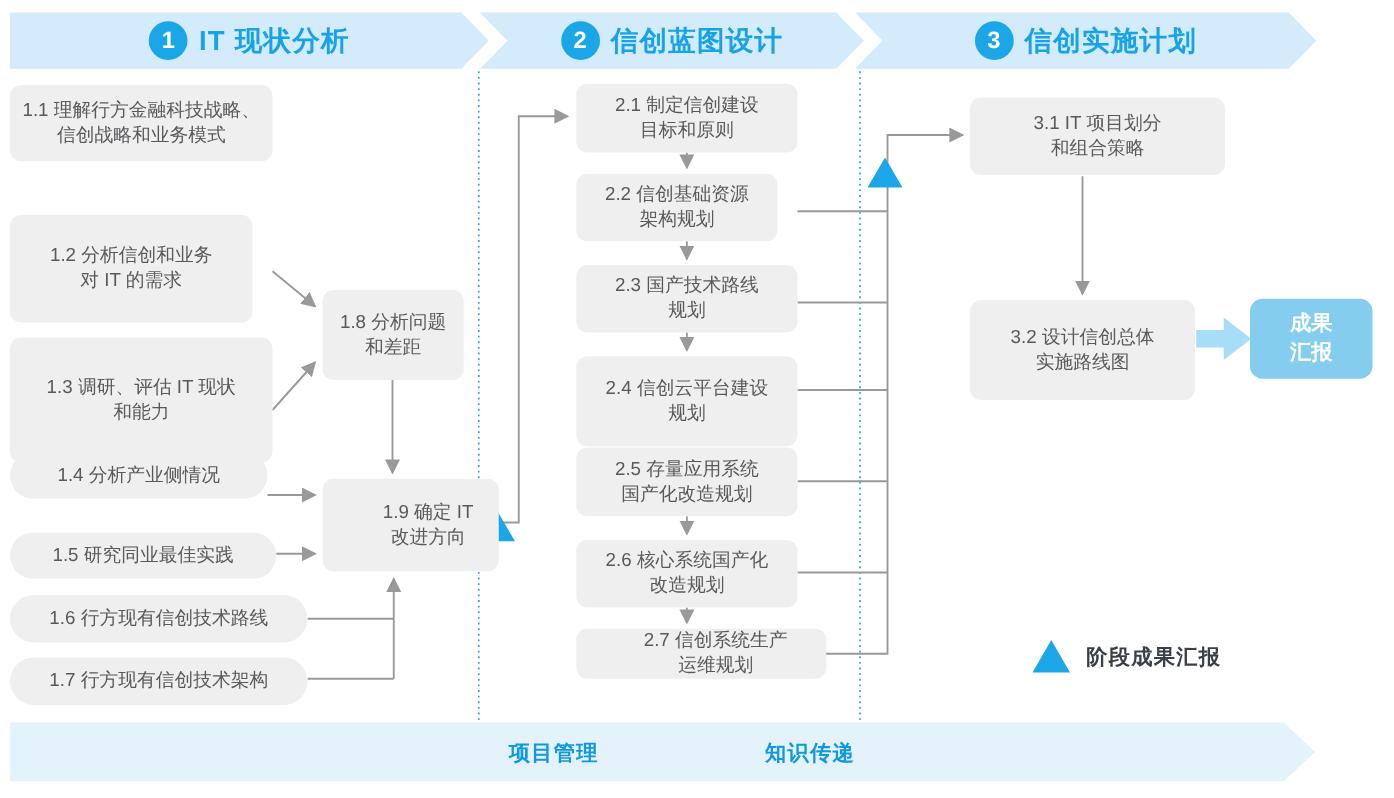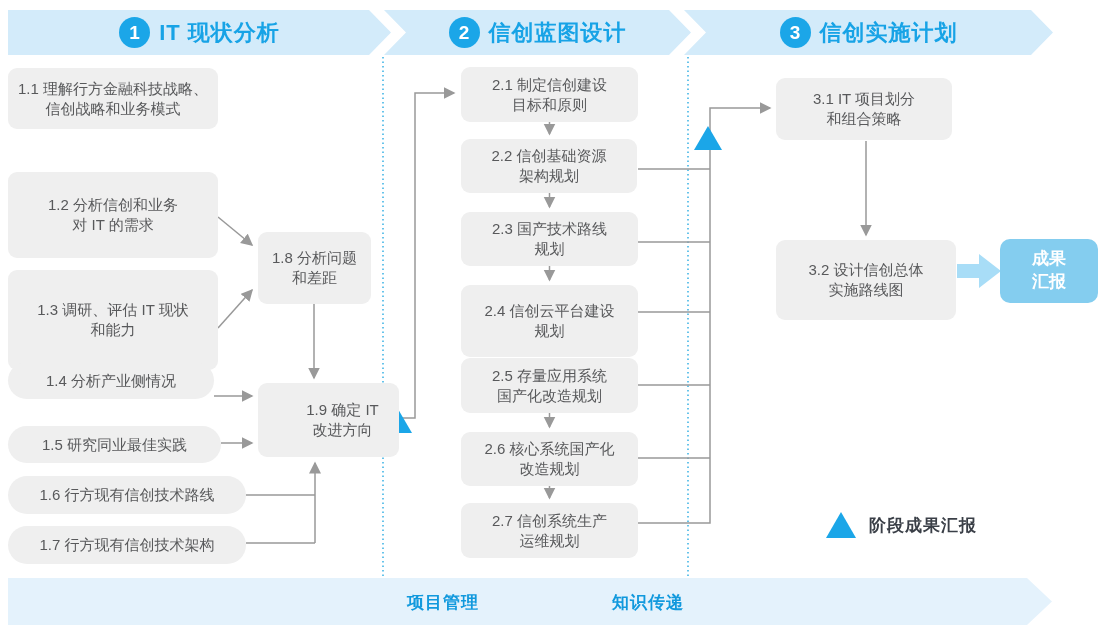--- a/index.html
+++ b/index.html
@@ -95,21 +95,21 @@
     </div>
     <div class="phase-header" style="left:684px;top:10px;width:369px;">
       <div class="phase-badge">3</div>
       <div class="phase-title">信创实施计划</div>
     </div>
 
     <div class="box" style="left:8px;top:68px;width:210px;height:61px;">
       <span>1.1 理解行方金融科技战略、</span>
       <span>信创战略和业务模式</span>
     </div>
-    <div class="box" style="left:8px;top:172px;width:210px;height:86px;">
+    <div class="box" style="left:8px;top:172px;width:194px;height:86px;">
       <span>1.2 分析信创和业务</span>
       <span>对 IT 的需求</span>
     </div>
     <div class="box" style="left:8px;top:270px;width:210px;height:100px;">
       <span>1.3 调研、评估 IT 现状</span>
       <span>和能力</span>
     </div>
     <div class="pill" style="left:8px;top:362px;width:206px;height:37px;">
       <span>1.4 分析产业侧情况</span>
     </div>
@@ -128,46 +128,46 @@
     </div>
     <div class="box" style="left:258px;top:383px;width:113px;height:74px;padding-left:28px;">
       <span>1.9 确定 IT</span>
       <span>改进方向</span>
     </div>
 
     <div class="box" style="left:461px;top:67px;width:177px;height:55px;">
       <span>2.1 制定信创建设</span>
       <span>目标和原则</span>
     </div>
-    <div class="box" style="left:461px;top:139px;width:176px;height:54px;">
+    <div class="box" style="left:461px;top:139px;width:161px;height:54px;">
       <span>2.2 信创基础资源</span>
       <span>架构规划</span>
     </div>
     <div class="box" style="left:461px;top:212px;width:177px;height:54px;">
       <span>2.3 国产技术路线</span>
       <span>规划</span>
     </div>
     <div class="box" style="left:461px;top:285px;width:177px;height:72px;">
       <span>2.4 信创云平台建设</span>
       <span>规划</span>
     </div>
     <div class="box" style="left:461px;top:358px;width:177px;height:55px;">
       <span>2.5 存量应用系统</span>
       <span>国产化改造规划</span>
     </div>
     <div class="box" style="left:461px;top:432px;width:177px;height:54px;">
       <span>2.6 核心系统国产化</span>
       <span>改造规划</span>
     </div>
-    <div class="box" style="left:461px;top:503px;width:177px;height:55px;">
+    <div class="box" style="left:461px;top:503px;width:177px;height:40px;padding-left:23px;">
       <span>2.7 信创系统生产</span>
       <span>运维规划</span>
     </div>
 
-    <div class="box" style="left:776px;top:78px;width:176px;height:62px;text-align:right;">
+    <div class="box" style="left:776px;top:78px;width:204px;height:62px;text-align:right;">
       <span>3.1 IT 项目划分</span>
       <span>和组合策略</span>
     </div>
     <div class="box" style="left:776px;top:240px;width:180px;height:80px;">
       <span>3.2 设计信创总体</span>
       <span>实施路线图</span>
     </div>
 
     <div class="result-box" style="left:1000px;top:239px;width:98px;height:64px;">
       <span>成果</span>

